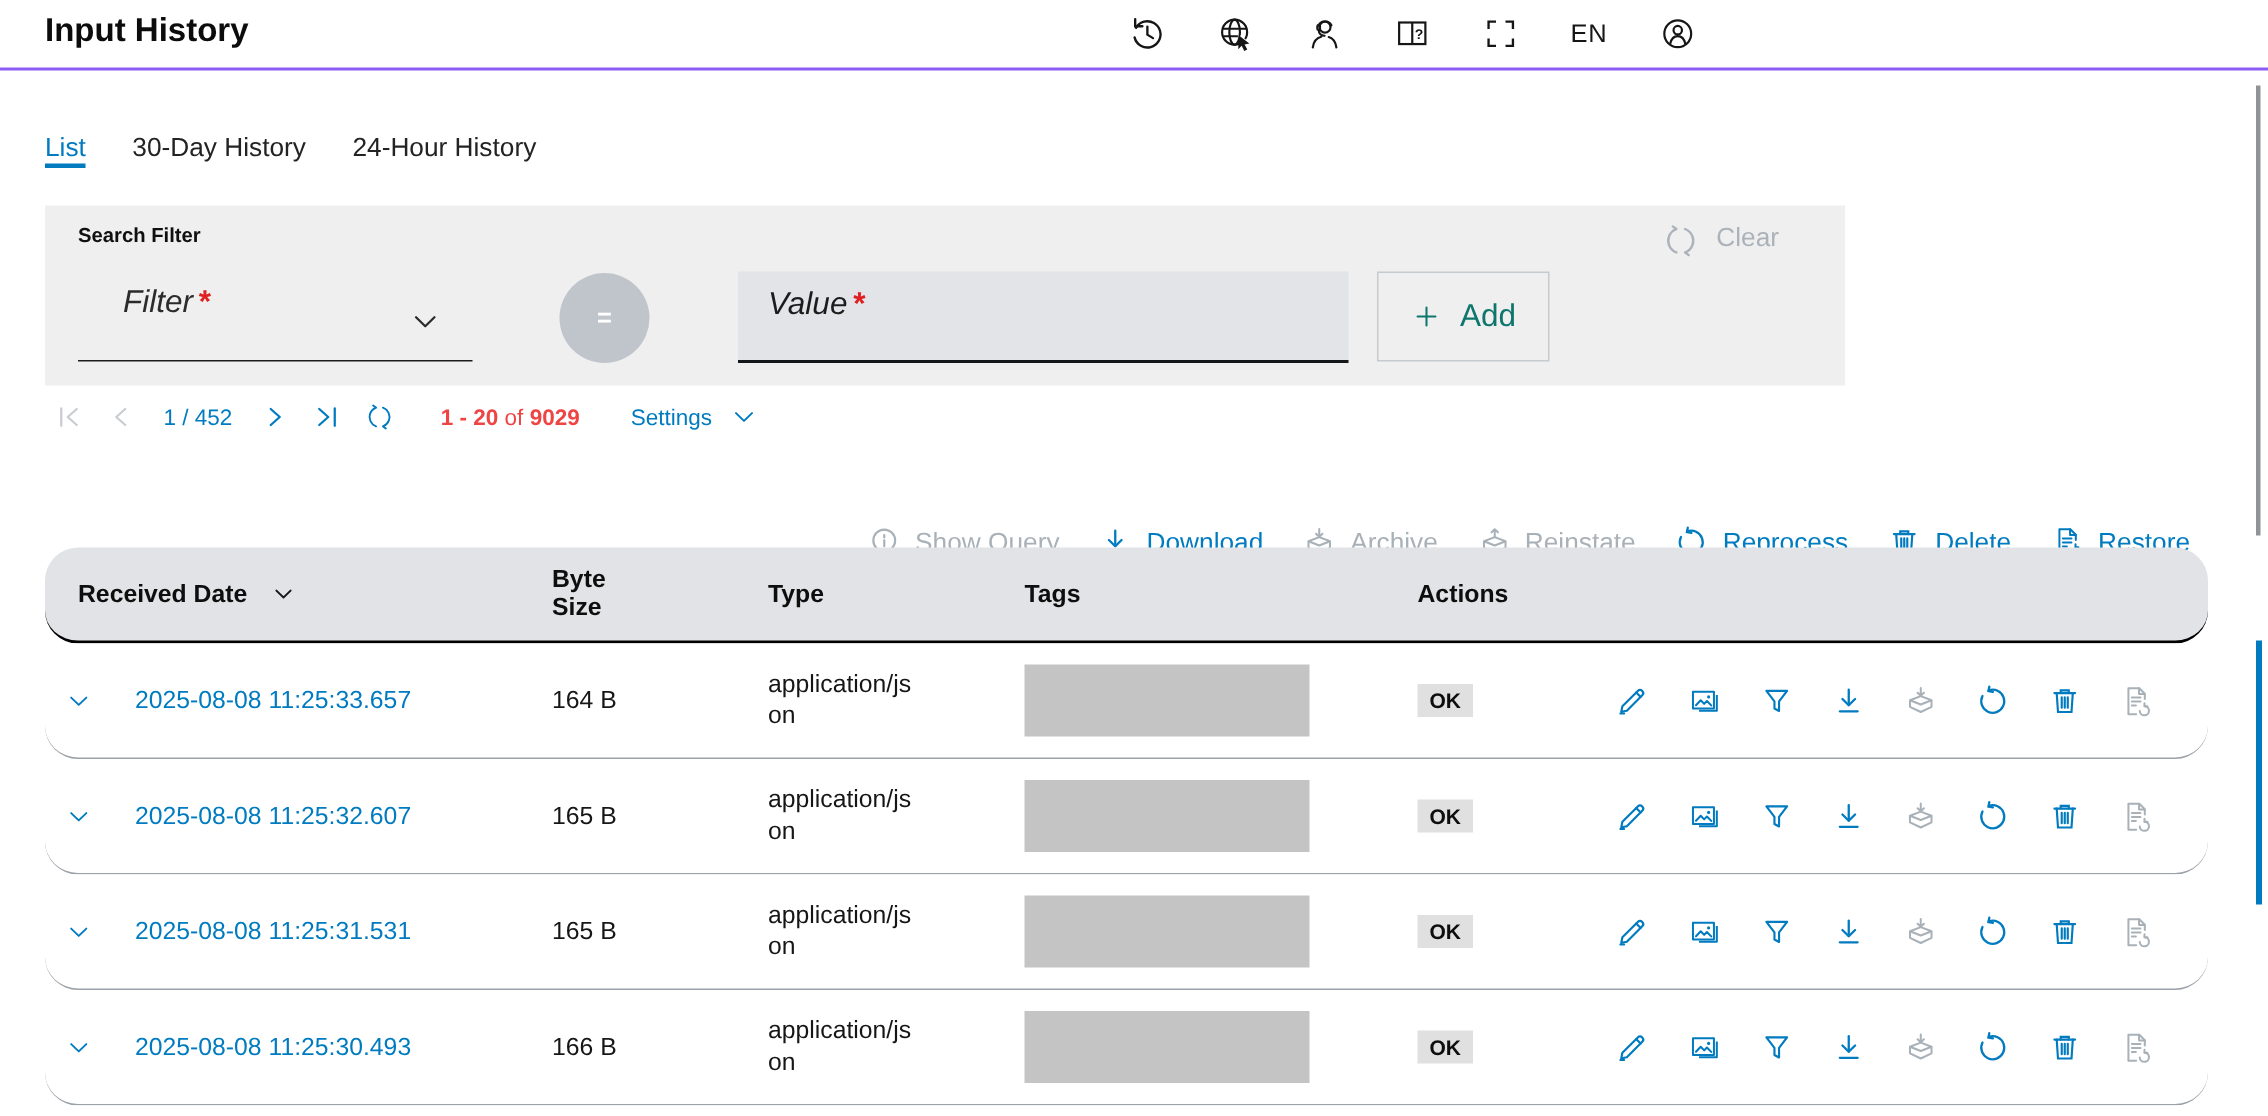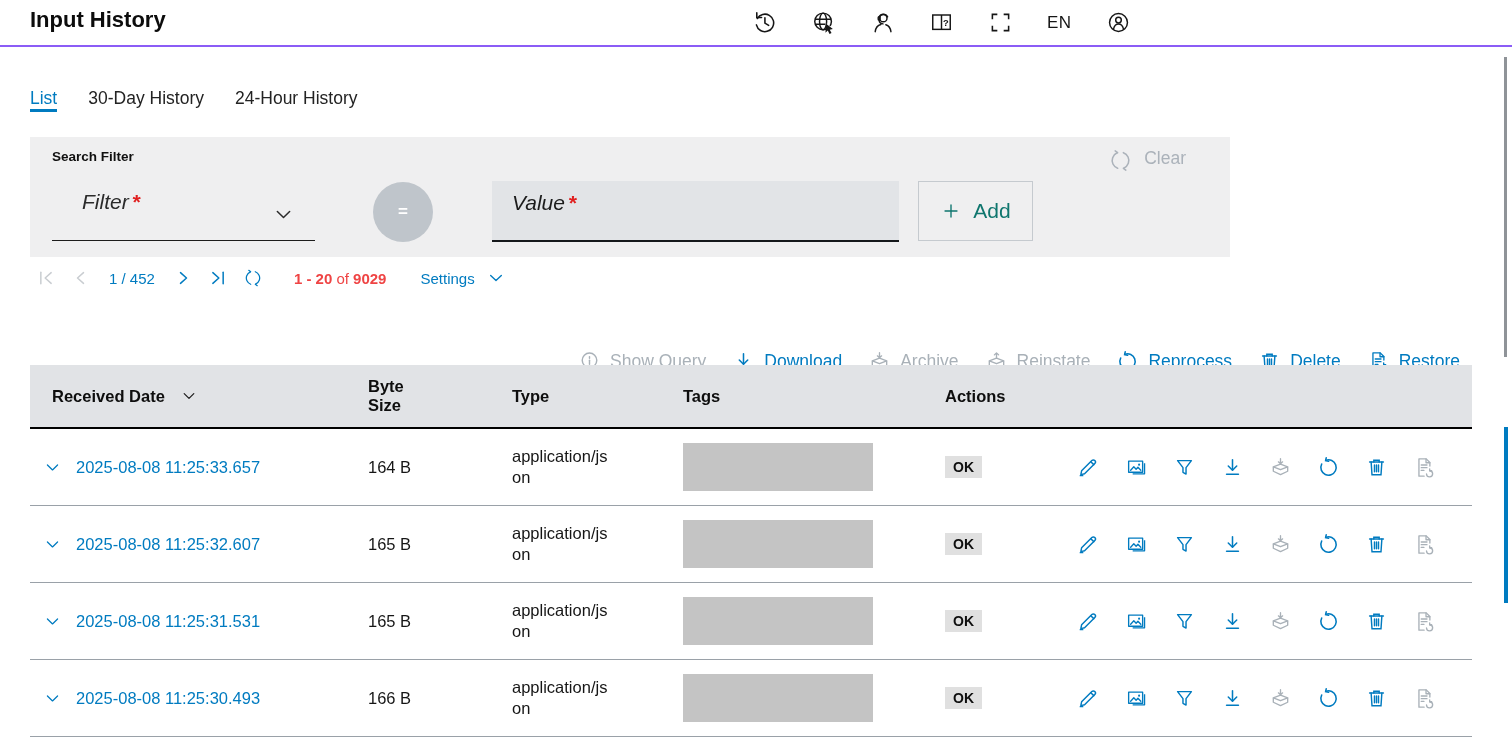--- a/index.html
+++ b/index.html
@@ -47,27 +47,27 @@
 
   
   .toolbar{position:absolute;right:52px;top:312px;height:26px;display:flex;align-items:center;gap:26px;font-size:17.5px;margin-top:36px;}
   .tb-item{display:flex;align-items:center;gap:9px;cursor:pointer;}
   .tb-item svg{width:23px;height:23px;}
   .tb-gray{color:#a9b1b8;}
   .tb-blue{color:#007bc0;}
 
   
   .table{position:absolute;left:30px;top:365px;width:1442px;}
-  .thead,.trow{display:grid;grid-template-columns:338px 144px 171px 262px 120px 1fr;align-items:center;}
+  .thead,.trow{display:grid;grid-template-columns:338px 144px 171px 262px 120px 1fr;align-items:center;border-radius:22px;}
   .thead{height:62px;background:#e1e3e6;border-bottom:2px solid #000;font-weight:bold;font-size:16.5px;color:#0e0e0e;}
   .th-date{padding-left:22px;display:flex;align-items:center;gap:15px;}
   .th-date svg{width:18px;height:18px;color:#1a1a1a;cursor:pointer;}
   .th-size{max-width:48px;line-height:1.15;}
   .trow{height:76px;border-bottom:1px solid #9aa1a8;font-size:16.5px;color:#161616;}
-  .td-exp{display:flex;align-items:center;gap:14px;padding-left:13px;}
+  .td-exp{display:flex;align-items:center;gap:28px;padding-left:13px;}
   .td-exp svg{width:19px;height:19px;color:#007bc0;cursor:pointer;flex:none;}
   .date-link{color:#007bc0;text-decoration:none;cursor:pointer;white-space:nowrap;}
   .type-text{display:inline-block;max-width:104px;overflow-wrap:anywhere;line-height:1.3;}
   .sender-block{width:190px;height:48px;background:#c4c4c4;}
   .ok-badge{display:inline-block;background:#e0e0e0;color:#0e0e0e;font-weight:bold;font-size:14px;padding:3px 8px;}
   .row-actions{display:flex;align-items:center;gap:25px;padding-left:12px;}
   .row-actions svg{width:23px;height:23px;color:#007bc0;cursor:pointer;}
   .row-actions svg.disabled{color:#a9b1b8;}
 
   

